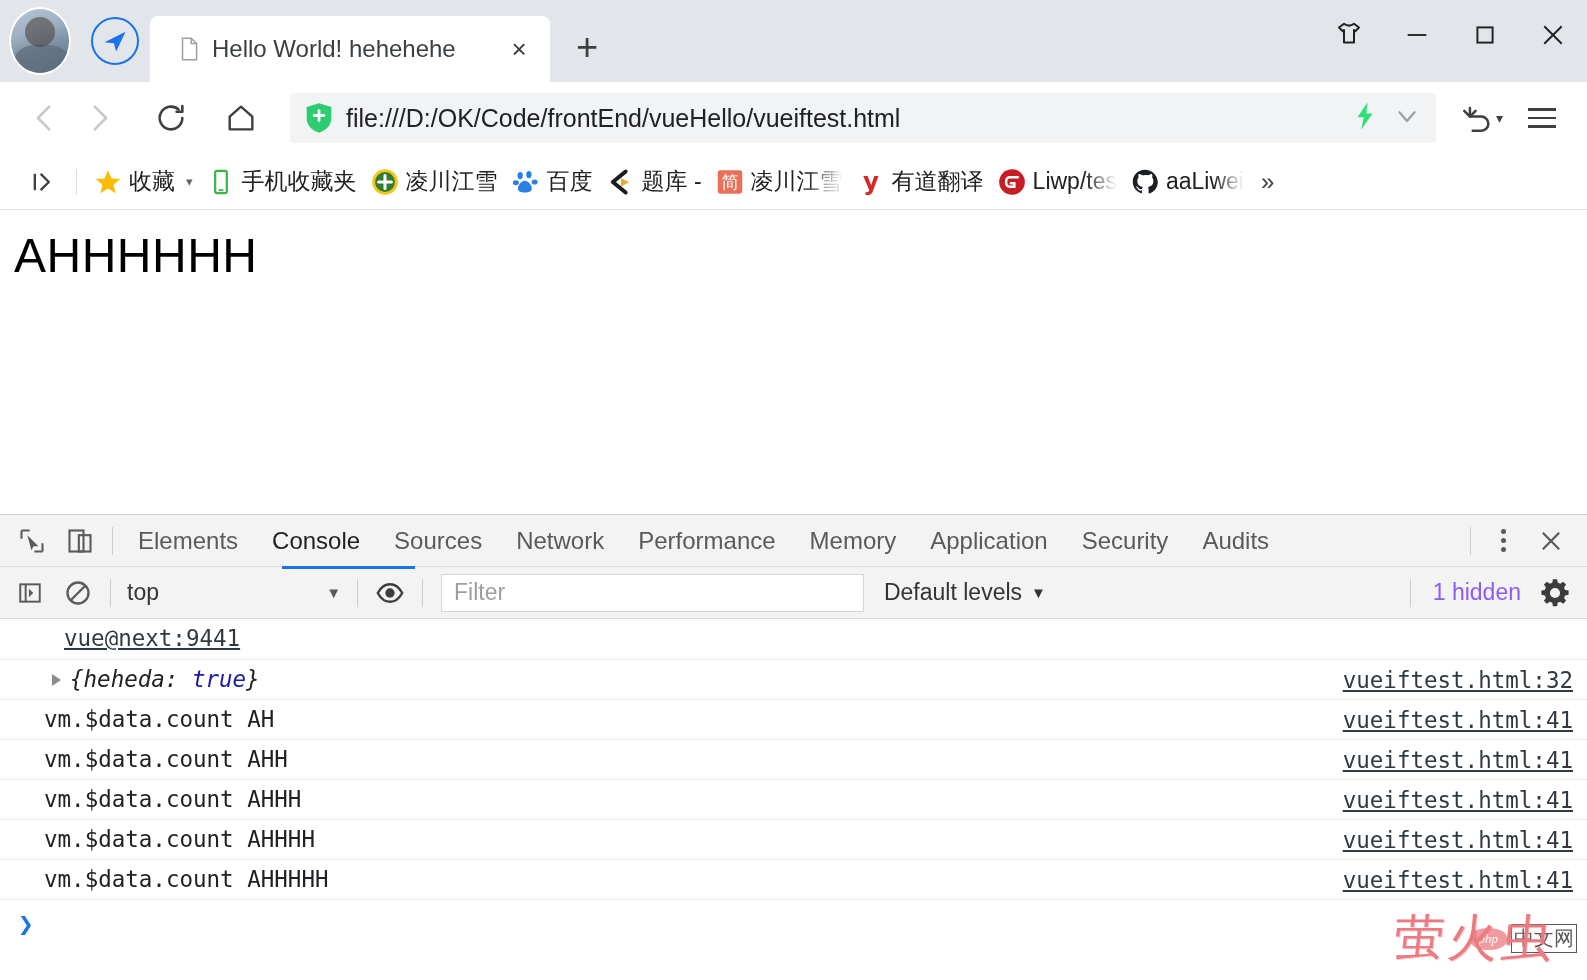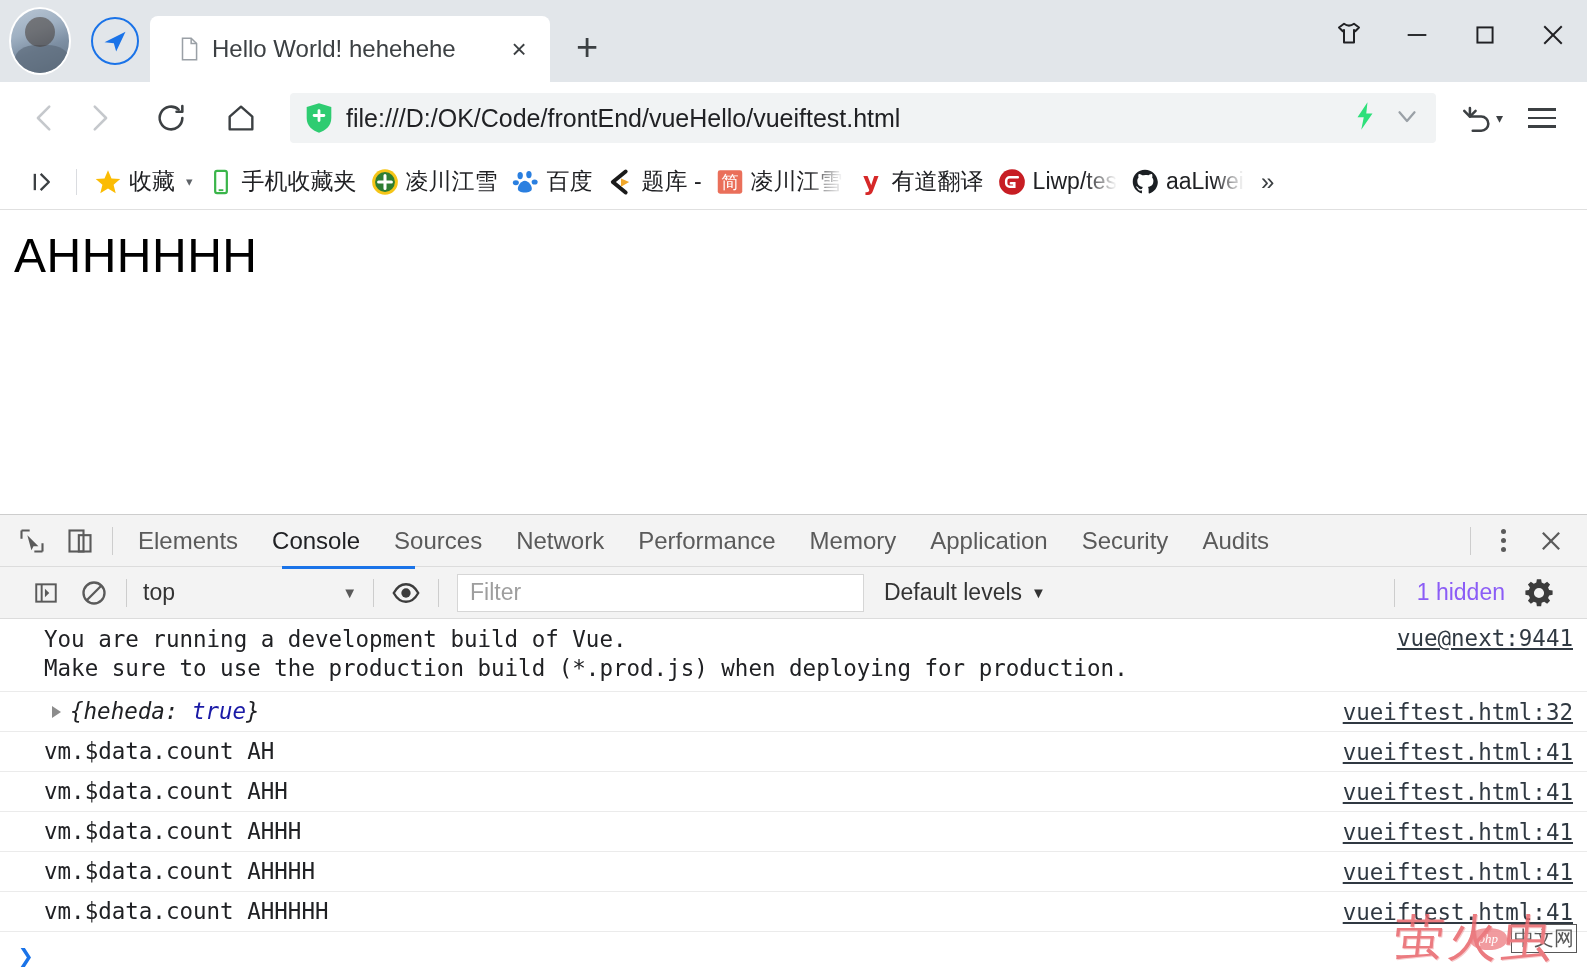--- a/index.html
+++ b/index.html
@@ -199,21 +199,21 @@
   .dt-tab.active { color: #202124; }
   .dt-tabbar-right { margin-left: auto; display: flex; align-items: center; padding-right: 12px; }
   .dt-dots { display: flex; flex-direction: column; gap: 4px; align-items: center; }
   .dt-dots i { width: 5px; height: 5px; border-radius: 50%; background: #5a5a5a; display: block; }
 
   .dt-filterbar {
     height: 52px;
     background: #f3f3f3;
     border-bottom: 1px solid #dcdcdc;
     display: flex; align-items: center;
-    padding: 0 22px;
+    padding: 0 6px;
     position: relative;
     flex: 0 0 auto;
   }
   .dt-filterbar::before {
     content: "";
     position: absolute; left: 282px; top: -1px;
     width: 133px; height: 3px; background: #1a73e8;
   }
   .ctx-select {
     display: flex; align-items: center;
@@ -647,22 +647,20 @@
       <div class="gear">
         <svg width="32" height="32" viewBox="0 0 24 24" aria-hidden="true">
           <path d="M12 8.2 a3.8 3.8 0 1 0 0 7.6 a3.8 3.8 0 1 0 0 -7.6 Z M10.4 1.6 h3.2 l.4 2.6 1.9 .8 2.2 -1.5 2.2 2.2 -1.5 2.2 .8 1.9 2.6 .4 v3.2 l-2.6 .4 -.8 1.9 1.5 2.2 -2.2 2.2 -2.2 -1.5 -1.9 .8 -.4 2.6 h-3.2 l-.4 -2.6 -1.9 -.8 -2.2 1.5 -2.2 -2.2 1.5 -2.2 -.8 -1.9 -2.6 -.4 v-3.2 l2.6 -.4 .8 -1.9 -1.5 -2.2 2.2 -2.2 2.2 1.5 1.9 -.8 Z" fill="#3c3c3c"></path>
         </svg>
       </div>
     </div>
 
     <div class="console">
 
       <div class="crow multiline">
-        <span class="cmsg">You are running a development build of Vue.
-Make sure to use the production build (*.prod.js) when deploying for production.</span>
         <a class="csrc">vue@next:9441</a>
       </div>
 
       <div class="crow indent">
         <span class="disclosure"></span>
         <span class="cmsg obj"><span style="font-style:italic">{heheda: </span><span class="bool">true</span><span style="font-style:italic">}</span></span>
         <a class="csrc">vueiftest.html:32</a>
       </div>
 
       <div class="crow">

